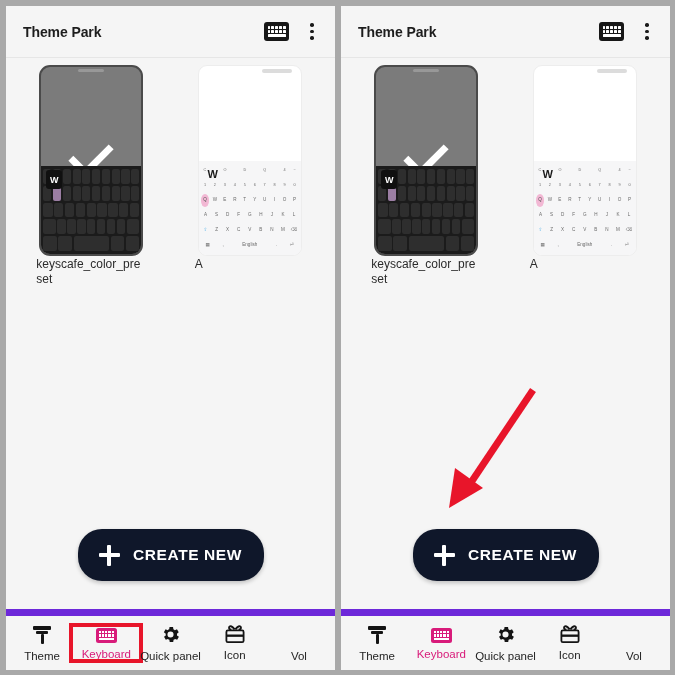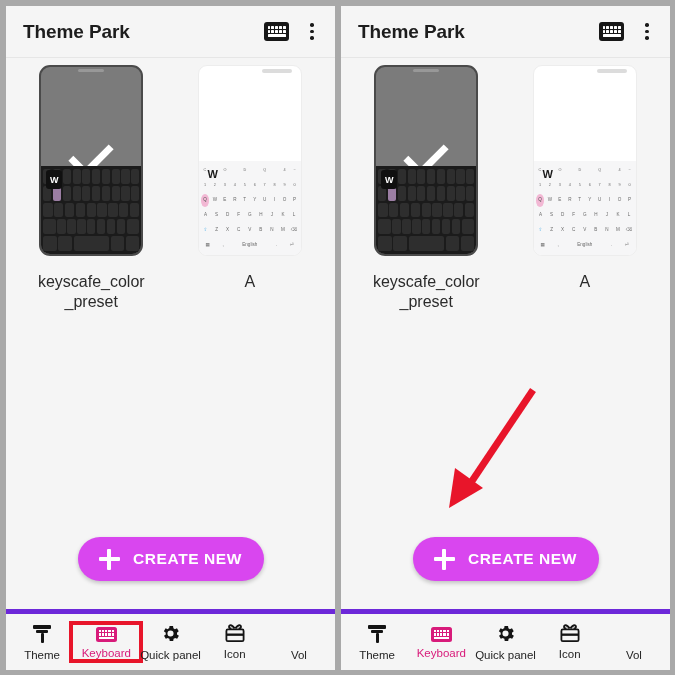--- a/index.html
+++ b/index.html
@@ -36,21 +36,21 @@
     height: 52px;
     flex: 0 0 52px;
     display: flex;
     align-items: center;
     padding: 0 14px 0 17px;
     background: #f5f5f5;
     border-bottom: 1px solid #e6e6e6;
     box-sizing: border-box;
   }
   .app-title {
-    font-size: 19px;
+    font-size: 14px;
     font-weight: bold;
     color: #1d1d1d;
     letter-spacing: -0.1px;
     flex: 1;
     white-space: nowrap;
   }
   .appbar-actions { display: flex; align-items: center; gap: 14px; }
   .kbd-icon-btn {
     width: 25px; height: 19px;
     background: #171717;
@@ -146,38 +146,38 @@
     font-weight: bold;
     display: flex; align-items: center; justify-content: center;
     z-index: 3;
   }
   .popup.light-popup {
     background: transparent; color: #1a1a1a;
     top: 6px; left: 7px; width: 14px; height: 14px; font-size: 11px;
   }
 
   .thumb-label {
-    margin-top: 16px;
+    margin-top: 1px;
     width: 110px;
-    text-align: center;
-    font-size: 16px;
+    text-align: left;
+    font-size: 12px;
     color: #2b2b2b;
     line-height: 1.25;
     word-break: break-word;
   }
 
   
   .create-btn {
     position: absolute;
     left: 50%;
     transform: translateX(-50%);
     bottom: 28px;
     width: 186px;
-    height: 44px;
-    background: #d946ef;
+    height: 52px;
+    background: #0f172a;
     border-radius: 24px;
     display: flex;
     align-items: center;
     justify-content: center;
     gap: 13px;
     box-shadow: 0 2px 4px rgba(0,0,0,0.22);
   }
   .plus {
     position: relative;
     width: 21px; height: 21px;
@@ -196,21 +196,21 @@
     white-space: nowrap;
   }
 
   
   .bottomnav {
     flex: 0 0 61px;
     height: 61px;
     display: flex;
     align-items: center;
     background: #f5f5f5;
-    border-top: 5px solid #6d28d9;
+    border-top: 7px solid #6d28d9;
     padding: 0 4px;
     box-sizing: border-box;
     position: relative;
   }
   .navitem {
     flex: 1 1 0;
     display: flex; flex-direction: column;
     align-items: center; justify-content: center;
     gap: 5px;
     position: relative;

